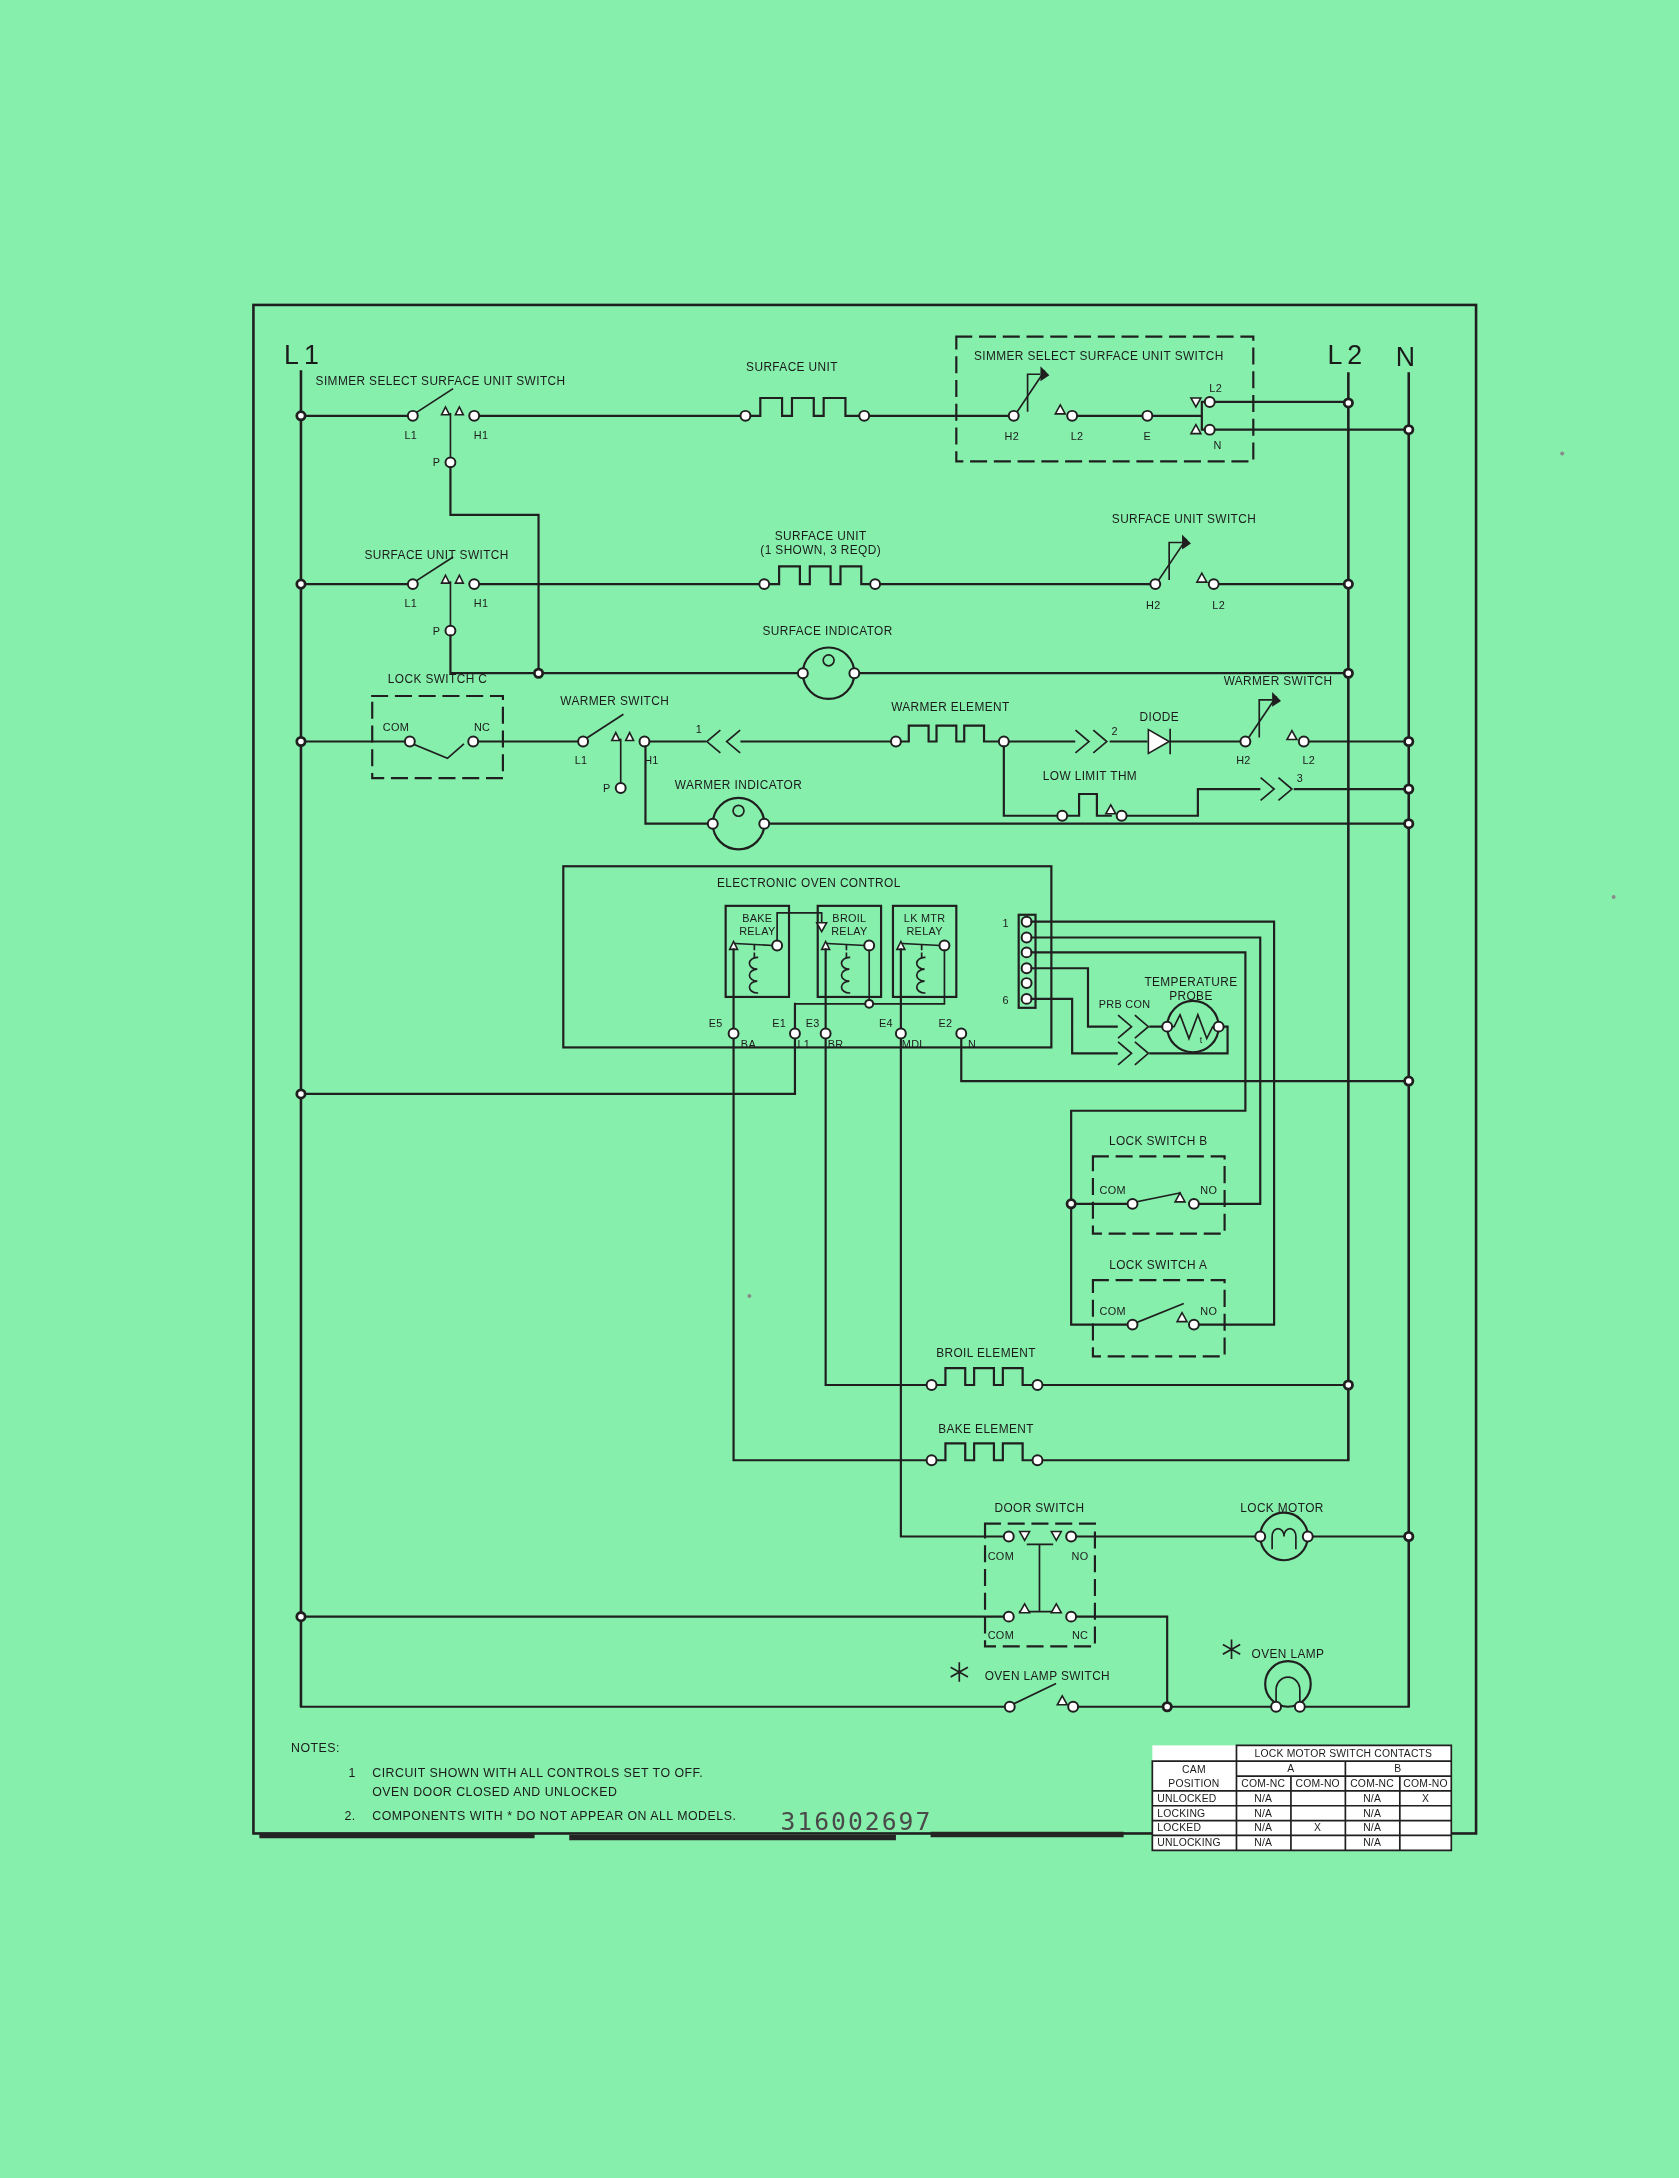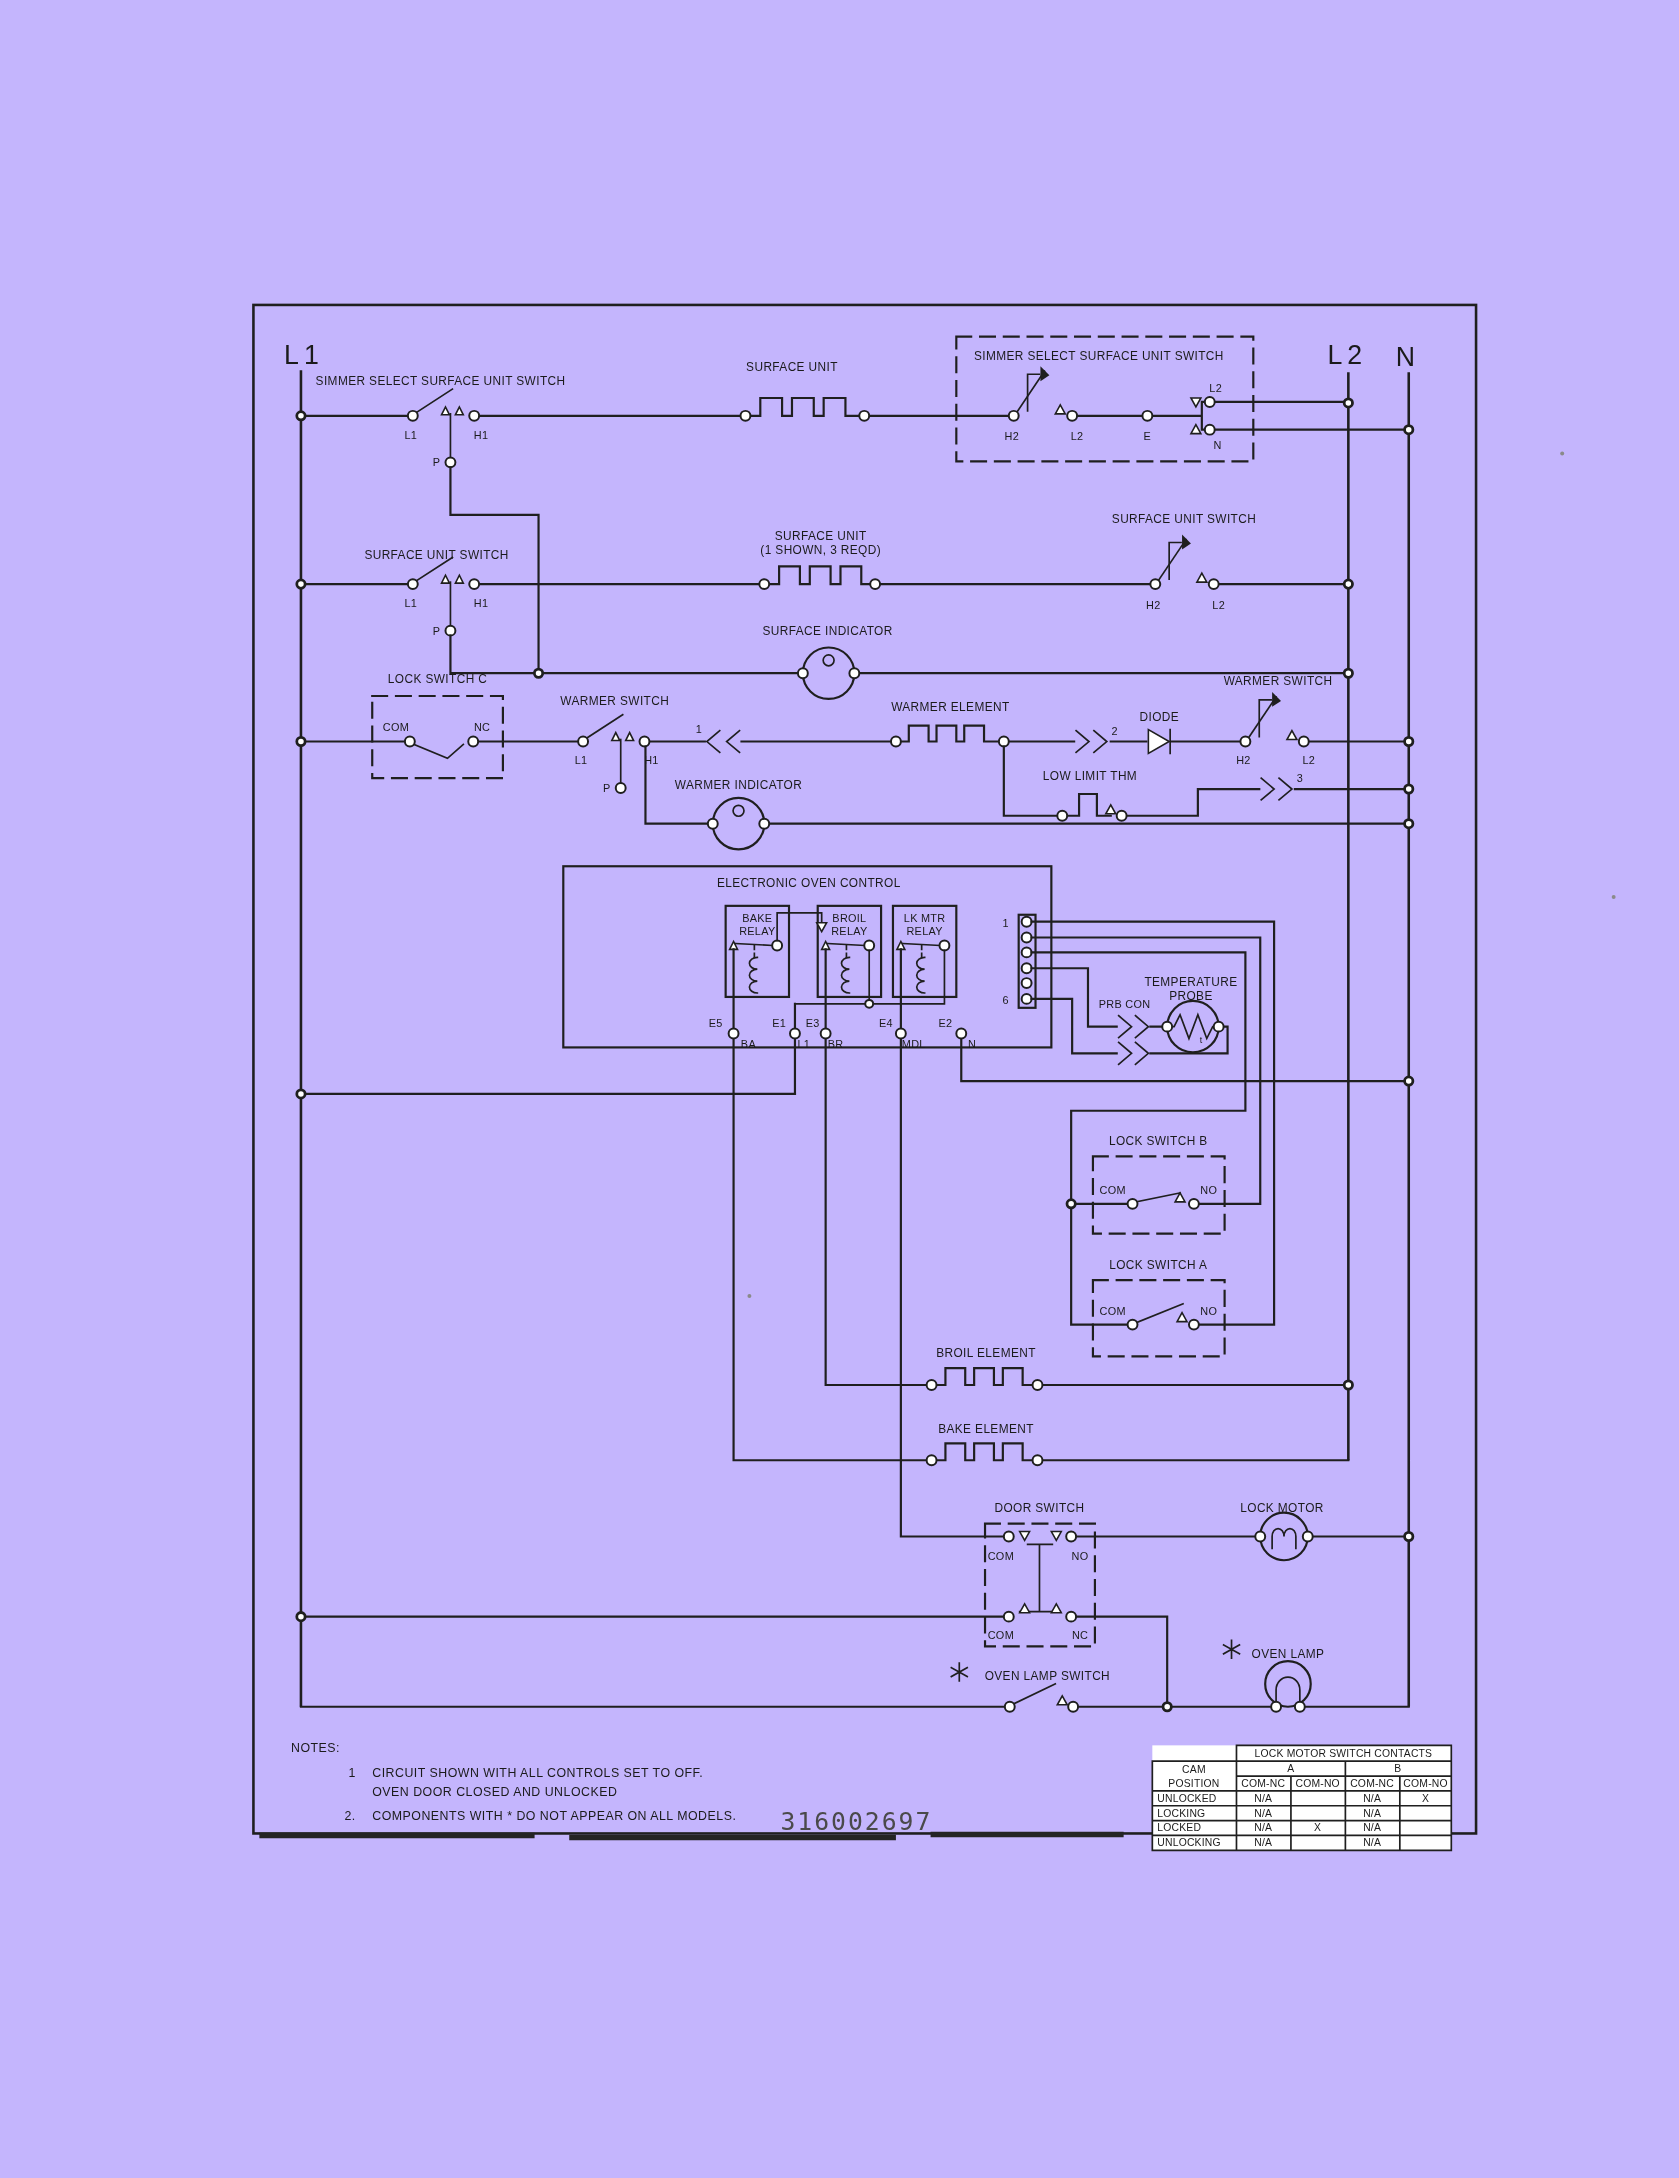--- a/index.html
+++ b/index.html
@@ -1,16 +1,16 @@
 <!DOCTYPE html>
 <html><head>
 <meta charset="utf-8">
 <style>
   html,body{margin:0;padding:0;background:#ffffff;}
-  .page{width:1679px;height:2178px;background:#c4b5fd;position:relative;}
+  .page{width:1679px;height:2178px;background:#86efac;position:relative;}
   svg text{font-family:"Liberation Sans",sans-serif;fill:#1b1b1b;}
   .w{stroke:#1f1f1f;stroke-width:2.2;fill:none;stroke-linecap:square;}
   .w3{stroke:#1f1f1f;stroke-width:2.6;fill:none;}
   .thin{stroke-width:1.7;}
   .dash{stroke-dasharray:15 9;}
   .dash2{stroke-dasharray:4 4;}
   .ct{fill:#fff;stroke:#1f1f1f;stroke-width:2;}
   .jd{fill:#fff;stroke:#1f1f1f;stroke-width:2.8;}
   .tri{fill:#fff;stroke:#1f1f1f;stroke-width:1.6;}
   .arrow{fill:#1f1f1f;stroke:none;}

